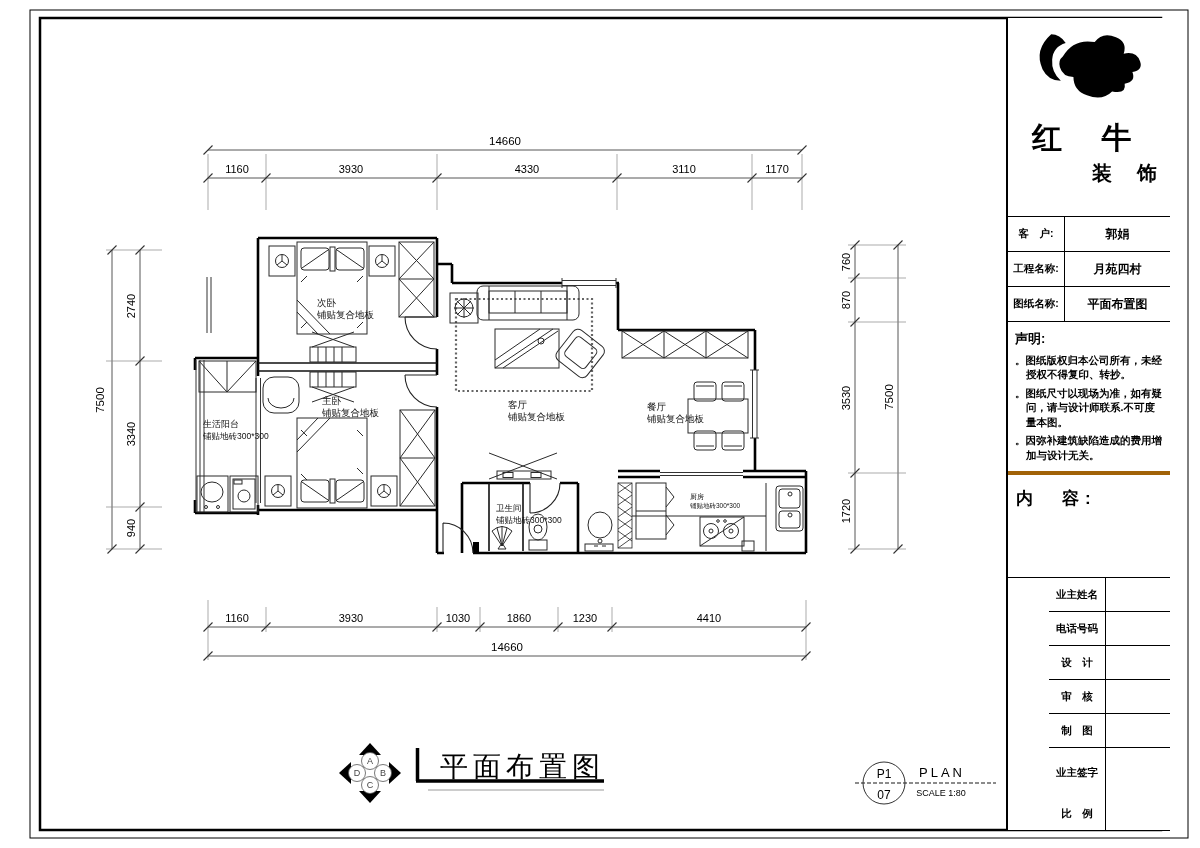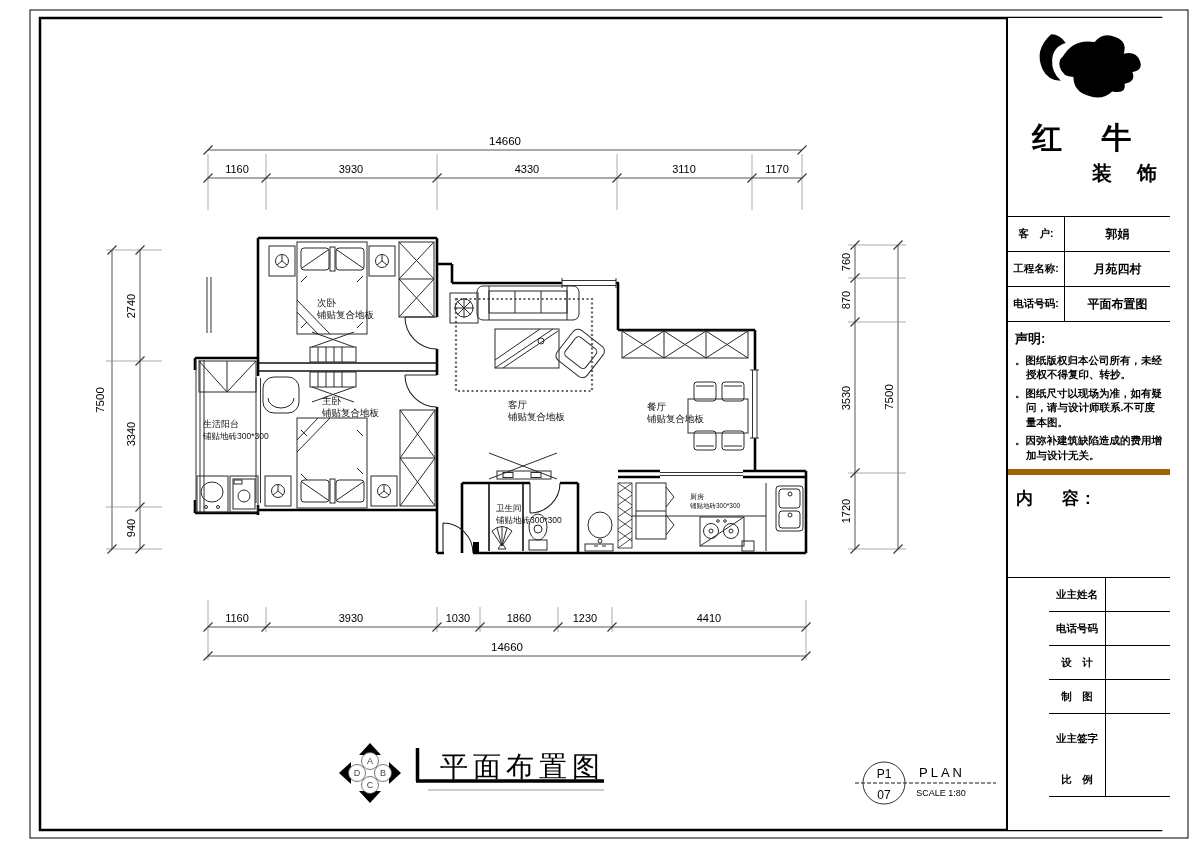--- a/index.html
+++ b/index.html
@@ -15,21 +15,21 @@
   .bull{position:absolute;left:20px;top:12px;}
   .brand1{position:absolute;left:24px;top:100px;font-size:30px;font-weight:bold;
           letter-spacing:16px;font-family:"Liberation Serif",serif;white-space:nowrap;}
   .brand2{position:absolute;left:84px;top:142px;font-size:20px;font-weight:bold;
           letter-spacing:10px;font-family:"Liberation Serif",serif;white-space:nowrap;}
   .tb-field{height:35px;border-bottom:1px solid #000;display:flex;box-sizing:border-box;}
   .tb-label{width:56px;border-right:1px solid #000;display:flex;align-items:center;
             justify-content:center;font-size:10.5px;font-weight:bold;white-space:nowrap;}
   .tb-value{flex:1;display:flex;align-items:center;justify-content:center;
             font-size:12px;font-weight:bold;}
-  .tb-stmt{height:153px;border-bottom:6px solid #a16207;padding:8px 7px;box-sizing:border-box;}
+  .tb-stmt{height:153px;border-bottom:4px solid #a16207;padding:8px 7px;box-sizing:border-box;}
   .tb-stmt-h{font-size:13px;font-weight:bold;margin-bottom:5px;}
   .tb-stmt-item{font-size:10.5px;font-weight:600;line-height:1.38;margin-top:4px;
                 text-indent:-11px;padding-left:11px;}
   .tb-content{height:103px;border-bottom:1px solid #000;padding:12px 8px;
               font-size:17px;font-weight:bold;letter-spacing:6px;box-sizing:border-box;}
   .tb-row{height:34px;border-bottom:1px solid #000;display:flex;box-sizing:border-box;margin-left:41px;}
   .tb-row.tall{height:49px;border-bottom:none;}
   .tb-row .tb-label{font-weight:bold;font-size:10.5px;}
 </style>
 </head>
@@ -432,21 +432,21 @@
 
   <div class="tb-field">
     <div class="tb-label">客　户:</div>
     <div class="tb-value">郭娟</div>
   </div>
   <div class="tb-field">
     <div class="tb-label">工程名称:</div>
     <div class="tb-value">月苑四村</div>
   </div>
   <div class="tb-field">
-    <div class="tb-label">电话号码:</div>
+    <div class="tb-label">图纸名称:</div>
     <div class="tb-value">平面布置图</div>
   </div>
 
   <div class="tb-stmt">
     <div class="tb-stmt-h">声明:</div>
     <div class="tb-stmt-item">。图纸版权归本公司所有，未经授权不得复印、转抄。</div>
     <div class="tb-stmt-item">。图纸尺寸以现场为准，如有疑问，请与设计师联系.不可度量本图。</div>
     <div class="tb-stmt-item">。因弥补建筑缺陷造成的费用增加与设计无关。</div>
   </div>
 
@@ -458,20 +458,24 @@
   </div>
   <div class="tb-row">
     <div class="tb-label">电话号码</div>
     <div class="tb-value"></div>
   </div>
   <div class="tb-row">
     <div class="tb-label">设　计</div>
     <div class="tb-value"></div>
   </div>
   <div class="tb-row">
+    <div class="tb-label">审　核</div>
+    <div class="tb-value"></div>
+  </div>
+  <div class="tb-row">
     <div class="tb-label">制　图</div>
     <div class="tb-value"></div>
   </div>
   <div class="tb-row tall">
     <div class="tb-label">业主签字</div>
     <div class="tb-value"></div>
   </div>
   <div class="tb-row">
     <div class="tb-label">比　例</div>
     <div class="tb-value"></div>

